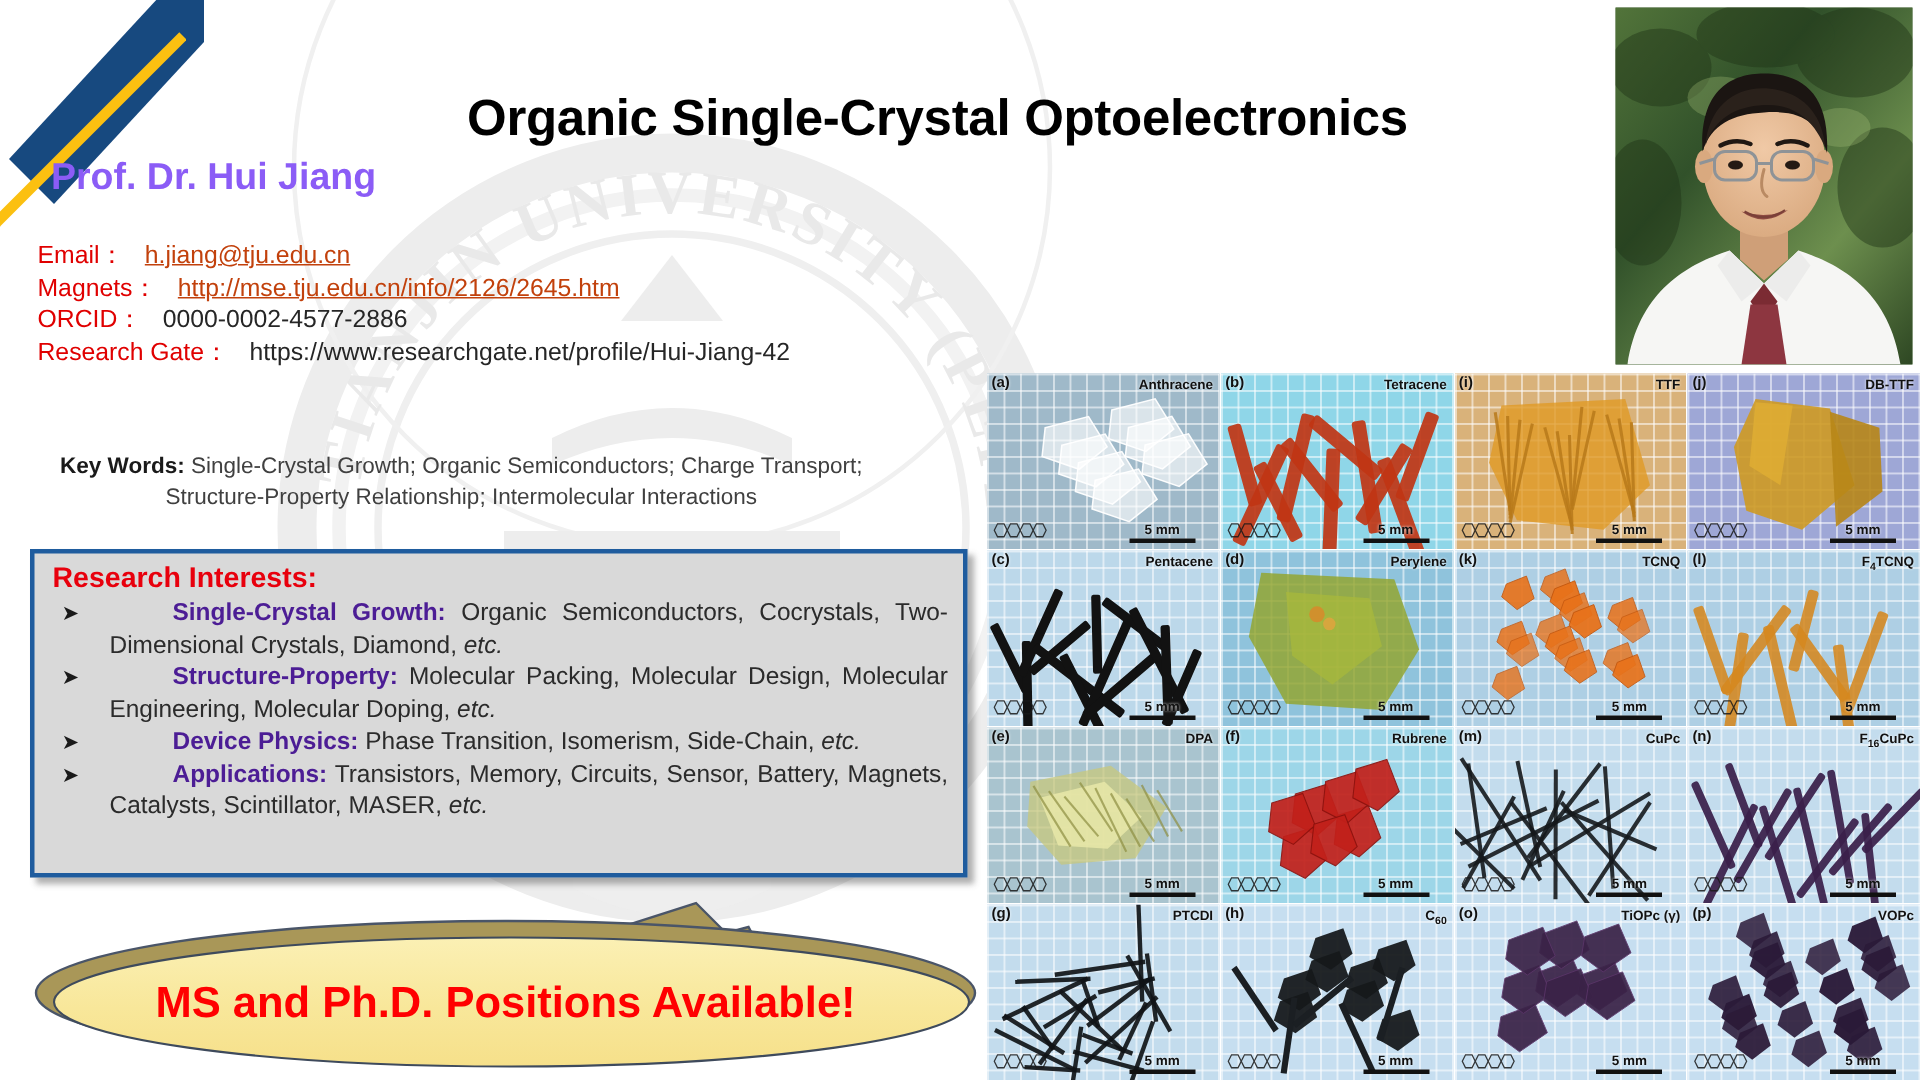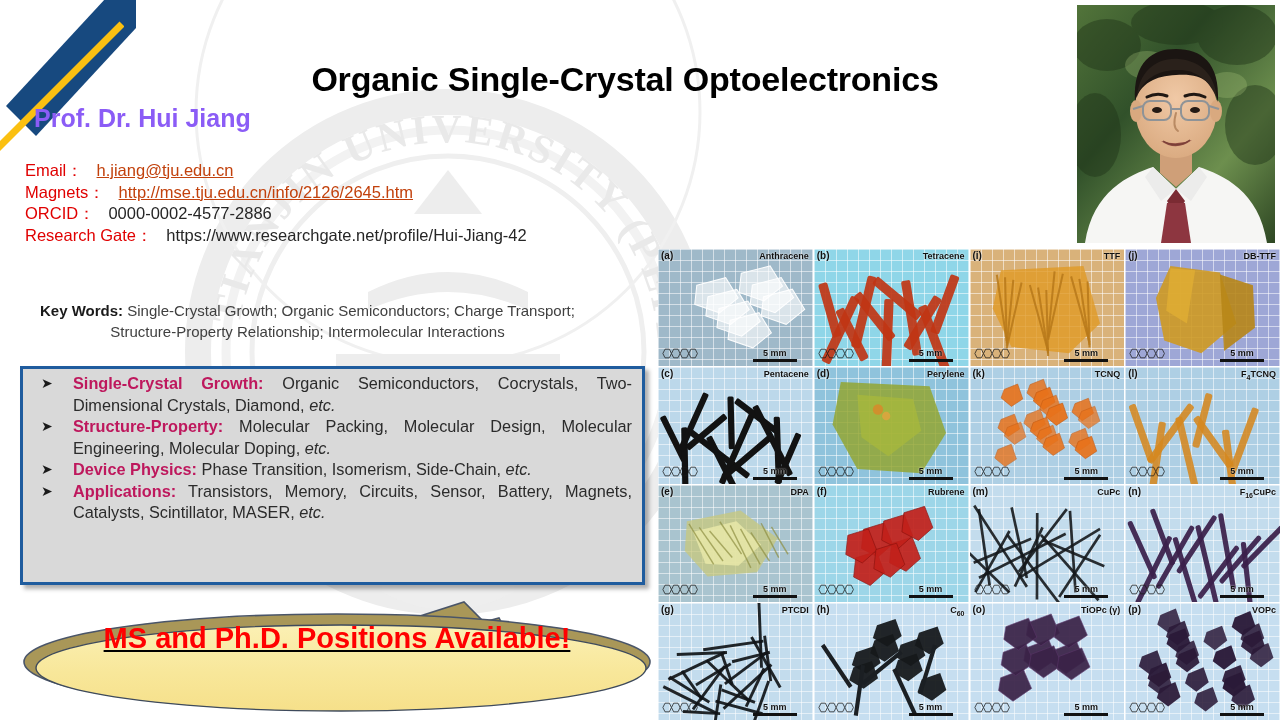--- a/index.html
+++ b/index.html
@@ -113,40 +113,39 @@
     margin-bottom: 0px;
     text-align: justify;
     padding-right: 2px;
   }
   .ri-arrow {
     position: absolute;
     left: 12px; top: 0px;
     font-size: 14px;
     color: #1a1a1a;
   }
-  .ri-item b { color: #be185d; }
+  .ri-item b { color: #4c1d95; margin-left: 42px; }
   .ri-item i { font-style: italic; }
 
   
   #callout {
     position: absolute;
     left: 14px; top: 592px;
     width: 646px; height: 124px;
     z-index: 7;
   }
   #callout-text {
     position: absolute;
     left: 14px; top: 592px;
     width: 646px; height: 124px;
     display: flex;
-    align-items: flex-start;
+    align-items: center;
     justify-content: center;
     z-index: 8;
     pointer-events: none;
-    text-decoration: underline;
   }
   #callout-text span {
     color: #FF0000;
     font-size: 29px;
     font-weight: bold;
     padding-top: 30px;
   }
 
   
   #portrait {
@@ -268,20 +267,21 @@
       <span class="lbl-red">Research Gate：</span>
       &nbsp;&nbsp;<span class="plain">https://www.researchgate.net/profile/Hui-Jiang-42</span>
     </div>
   </div>
 
   <div id="keywords">
     <b>Key Words:</b><span> Single-Crystal Growth; Organic Semiconductors; Charge Transport; Structure-Property Relationship; Intermolecular Interactions</span>
   </div>
 
   <div id="ri-box">
+    <div id="ri-title">Research Interests:</div>
     <div id="ri-list">
         <div class="ri-item"><span class="ri-arrow">➤</span><b>Single-Crystal Growth:</b><span> Organic Semiconductors, Cocrystals, Two-Dimensional Crystals, Diamond, </span><i>etc.</i></div>
         <div class="ri-item"><span class="ri-arrow">➤</span><b>Structure-Property:</b><span> Molecular Packing, Molecular Design, Molecular Engineering, Molecular Doping, </span><i>etc.</i></div>
         <div class="ri-item"><span class="ri-arrow">➤</span><b>Device Physics:</b><span> Phase Transition, Isomerism, Side-Chain, </span><i>etc.</i></div>
         <div class="ri-item"><span class="ri-arrow">➤</span><b>Applications:</b><span> Transistors, Memory, Circuits, Sensor, Battery, Magnets, Catalysts, Scintillator, MASER, </span><i>etc.</i></div>
       </div>
   </div>
 
   <svg id="callout" viewBox="0 0 646 124">
     <defs>

